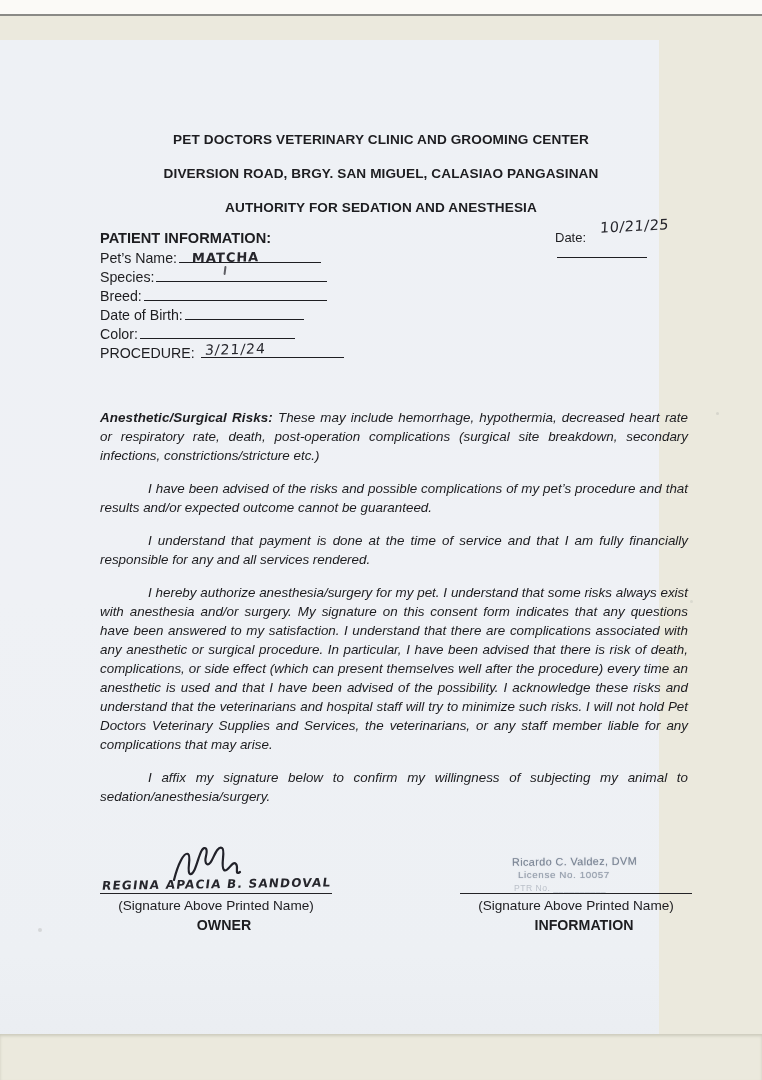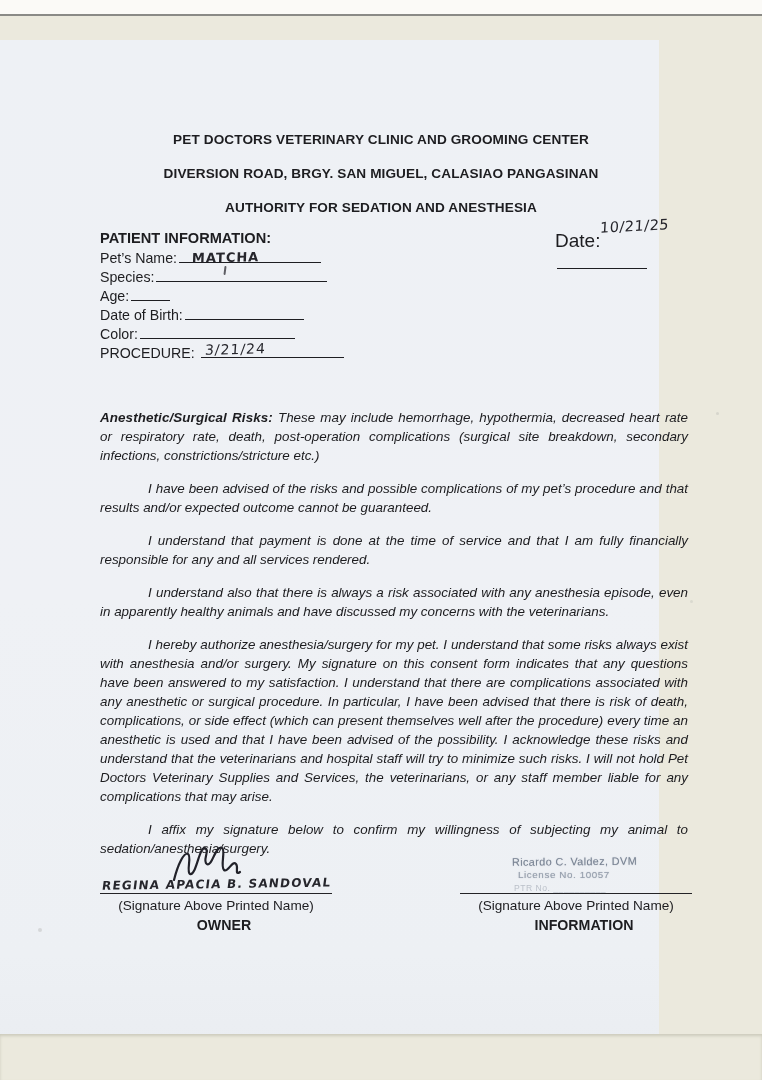--- a/index.html
+++ b/index.html
@@ -29,21 +29,21 @@
     box-shadow:inset 0 2px 3px rgba(150,148,130,0.35);
   }
   
   .doc-header { position:absolute; left:74px; top:92px; width:614px; text-align:center; }
   .doc-header div { font-weight:bold; font-size:13.6px; margin-bottom:19px; letter-spacing:0.1px; }
   
   .pi-heading {
     position:absolute; left:100px; top:190px;
     font-weight:bold; font-size:14.6px;
   }
-  .date-field { position:absolute; left:555px; top:190px; font-size:19px; }
+  .date-field { position:absolute; left:555px; top:190px; font-size:13px; }
   .date-line {
     display:inline-block; width:90px; height:13px;
     border-bottom:1.5px solid #1e1e22; margin-left:2px;
   }
   .hand { font-family:"DejaVu Sans", sans-serif; color:#26262c; }
   .hw-date {
     position:absolute; left:600px; top:178px; font-size:14.5px;
     transform:rotate(-3deg) skewX(-6deg); letter-spacing:0.5px; font-weight:500;
   }
   .pi-rows { position:absolute; left:100px; top:209px; font-size:14.2px; }
@@ -125,35 +125,34 @@
   <div class="pi-heading">PATIENT INFORMATION:</div>
 
   <div class="date-field">
     <span>Date:</span><span class="date-line"></span>
   </div>
   <div class="hand hw-date">10/21/25</div>
 
   <div class="pi-rows">
     <div class="pi-row"><span>Pet’s Name:</span><span class="pi-line w0"></span></div>
     <div class="pi-row"><span>Species:</span><span class="pi-line w1"></span></div>
-    <div class="pi-row"><span>Age:</span><span class="pi-line w4"></span></div>
+    <div class="pi-row"><span>Breed:</span><span class="pi-line w2"></span></div>
     <div class="pi-row"><span>Date of Birth:</span><span class="pi-line w5"></span></div>
     <div class="pi-row"><span>Color:</span><span class="pi-line w6"></span></div>
     <div class="pi-row"><span>PROCEDURE:</span><span class="pi-line w7"></span></div>
   </div>
 
   <div class="hand hw-petname">MATCHA</div>
   <div class="hand hw-dob">3/21/24</div>
   <div class="stray-mark"></div>
 
   <div class="doc-body">
     <p><b>Anesthetic/Surgical Risks:</b> <span>These may include hemorrhage, hypothermia, decreased heart rate or respiratory rate, death, post-operation complications (surgical site breakdown, secondary infections, constrictions/stricture etc.)</span></p>
     <p class="indent">I have been advised of the risks and possible complications of my pet’s procedure and that results and/or expected outcome cannot be guaranteed.</p>
     <p class="indent">I understand that payment is done at the time of service and that I am fully financially responsible for any and all services rendered.</p>
-    <p class="indent">I understand also that there is always a risk associated with any anesthesia episode, even in apparently healthy animals and have discussed my concerns with the veterinarians.</p>
     <p class="indent">I hereby authorize anesthesia/surgery for my pet. I understand that some risks always exist with anesthesia and/or surgery. My signature on this consent form indicates that any questions have been answered to my satisfaction. I understand that there are complications associated with any anesthetic or surgical procedure. In particular, I have been advised that there is risk of death, complications, or side effect (which can present themselves well after the procedure) every time an anesthetic is used and that I have been advised of the possibility. I acknowledge these risks and understand that the veterinarians and hospital staff will try to minimize such risks. I will not hold Pet Doctors Veterinary Supplies and Services, the veterinarians, or any staff member liable for any complications that may arise.</p>
     <p class="indent">I affix my signature below to confirm my willingness of subjecting my animal to sedation/anesthesia/surgery.</p>
   </div>
 
   <div class="sig-block sig-owner">
     <svg class="owner-scribble" width="90" height="44" viewBox="0 0 90 44">
       <path d="M6 38 C10 22, 16 10, 20 12 C24 14, 18 30, 22 32 C27 34, 30 14, 34 8 C37 4, 40 6, 38 14 C36 22, 40 26, 44 18 C47 12, 50 4, 54 6 C58 8, 52 24, 56 28 C60 31, 64 18, 68 22 C71 25, 66 34, 72 30" stroke="#22222a" stroke-width="2.2" fill="none" stroke-linecap="round"></path>
     </svg>
     <div class="hw-ownername">REGINA APACIA B. SANDOVAL</div>
     <div class="sig-line"></div>

